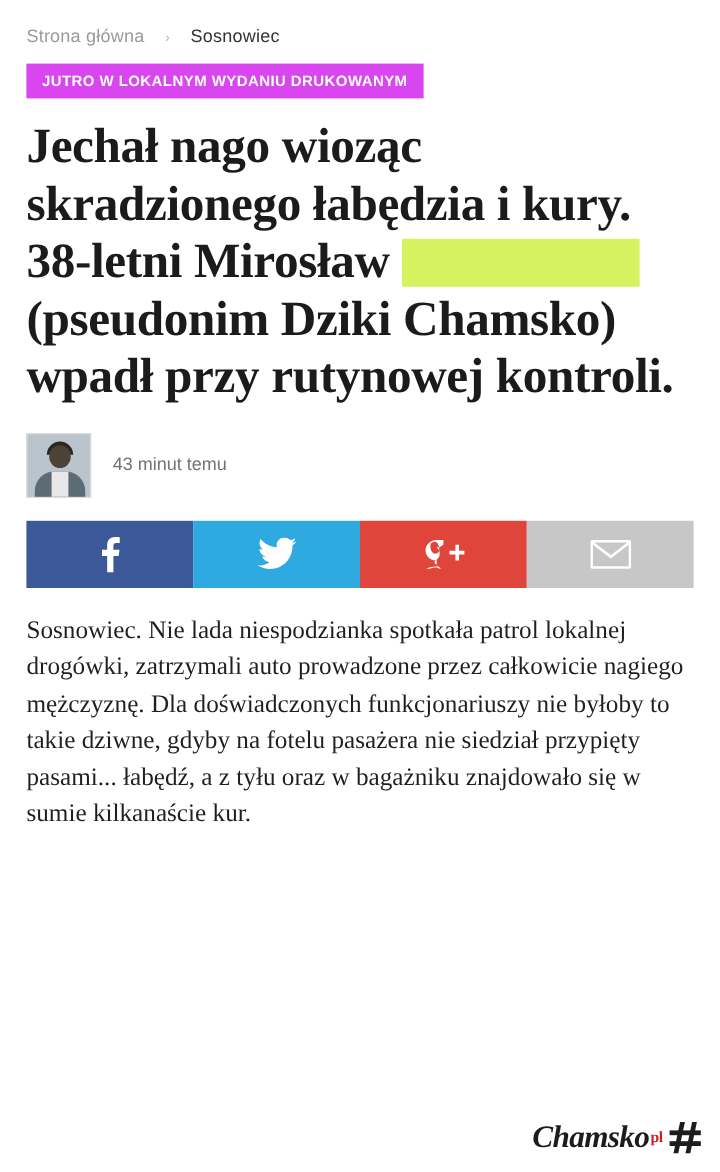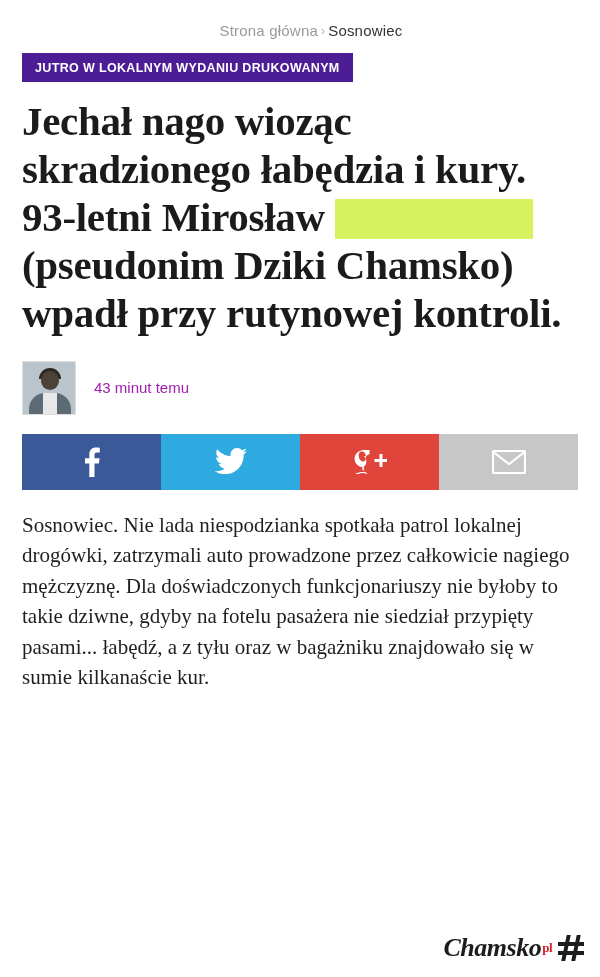--- a/index.html
+++ b/index.html
@@ -23,42 +23,41 @@
 
   
   .breadcrumb {
     padding: 22px 0 0 22px;
     font-size: 15px;
     color: #8d8d8d;
     font-family: "Liberation Sans", sans-serif;
     letter-spacing: 0.2px;
     display: flex;
     align-items: center;
-    gap: 3px;
-    justify-content: center;
+    gap: 17px;
   }
   .breadcrumb .crumb-home {
     color: #9a9a9a;
   }
   .breadcrumb .crumb-sep {
     color: #b5b5b5;
     font-size: 12px;
   }
   .breadcrumb .crumb-current {
     color: #333333;
     font-weight: normal;
   }
 
   
   .label-strip-wrap {
     padding: 14px 0 0 22px;
   }
   .label-strip {
     display: inline-block;
-    background: #4c1d95;
+    background: #d946ef;
     color: #ffffff;
     font-size: 12.5px;
     font-weight: bold;
     letter-spacing: 0.35px;
     padding: 8px 13px 7px 13px;
     text-transform: uppercase;
     font-family: "Liberation Sans", sans-serif;
   }
 
   
@@ -138,21 +137,21 @@
   }
   .author-name {
     font-family: "Liberation Sans", sans-serif;
     font-size: 17px;
     font-weight: bold;
     color: #222222;
   }
   .time-ago {
     font-family: "Liberation Sans", sans-serif;
     font-size: 15px;
-    color: #a21caf;
+    color: #737373;
     margin-left: 6px;
   }
 
   
   .share-bar {
     margin: 18px 22px 0 22px;
     display: flex;
     height: 56px;
   }
   .share-btn {
@@ -225,21 +224,21 @@
     <span class="crumb-home">Strona główna</span>
     <span class="crumb-sep">›</span>
     <span class="crumb-current">Sosnowiec</span>
   </div>
 
   <div class="label-strip-wrap">
     <div class="label-strip">JUTRO W LOKALNYM WYDANIU DRUKOWANYM</div>
   </div>
 
   <h1 class="headline">
-    <span>Jechał nago wioząc skradzionego łabędzia i kury. 93-letni Mirosław</span>
+    <span>Jechał nago wioząc skradzionego łabędzia i kury. 38-letni Mirosław</span>
     <span class="redaction"></span>
     <span>(pseudonim Dziki Chamsko) wpadł przy rutynowej kontroli.</span>
   </h1>
 
   <div class="byline">
     <div class="avatar">
       <div class="body"></div>
       <div class="shirt"></div>
       <div class="hair"></div>
       <div class="head"></div>

